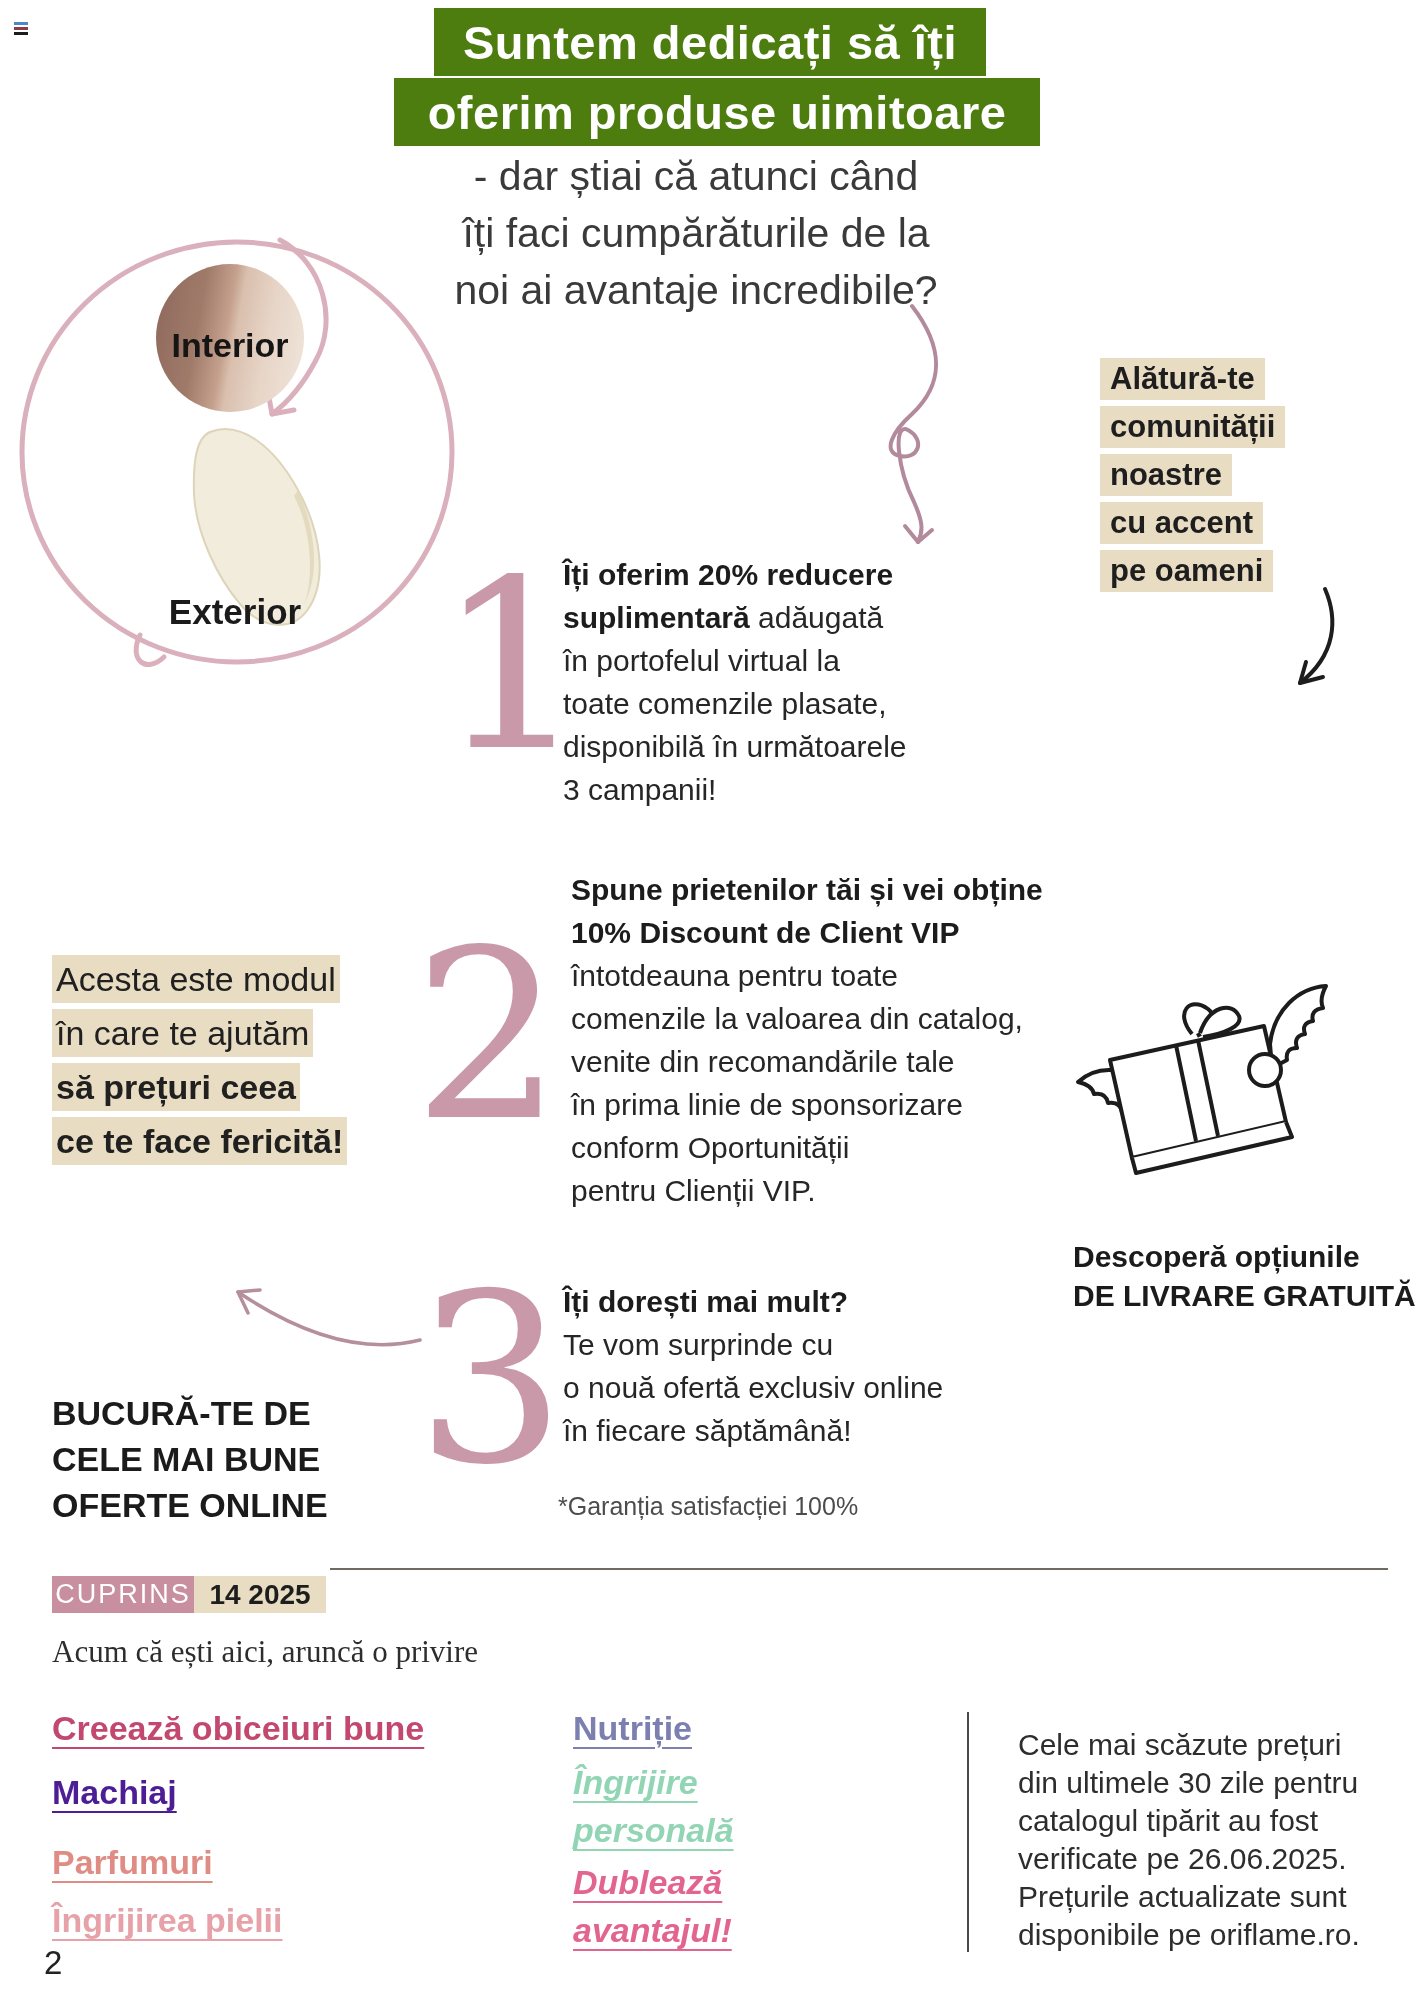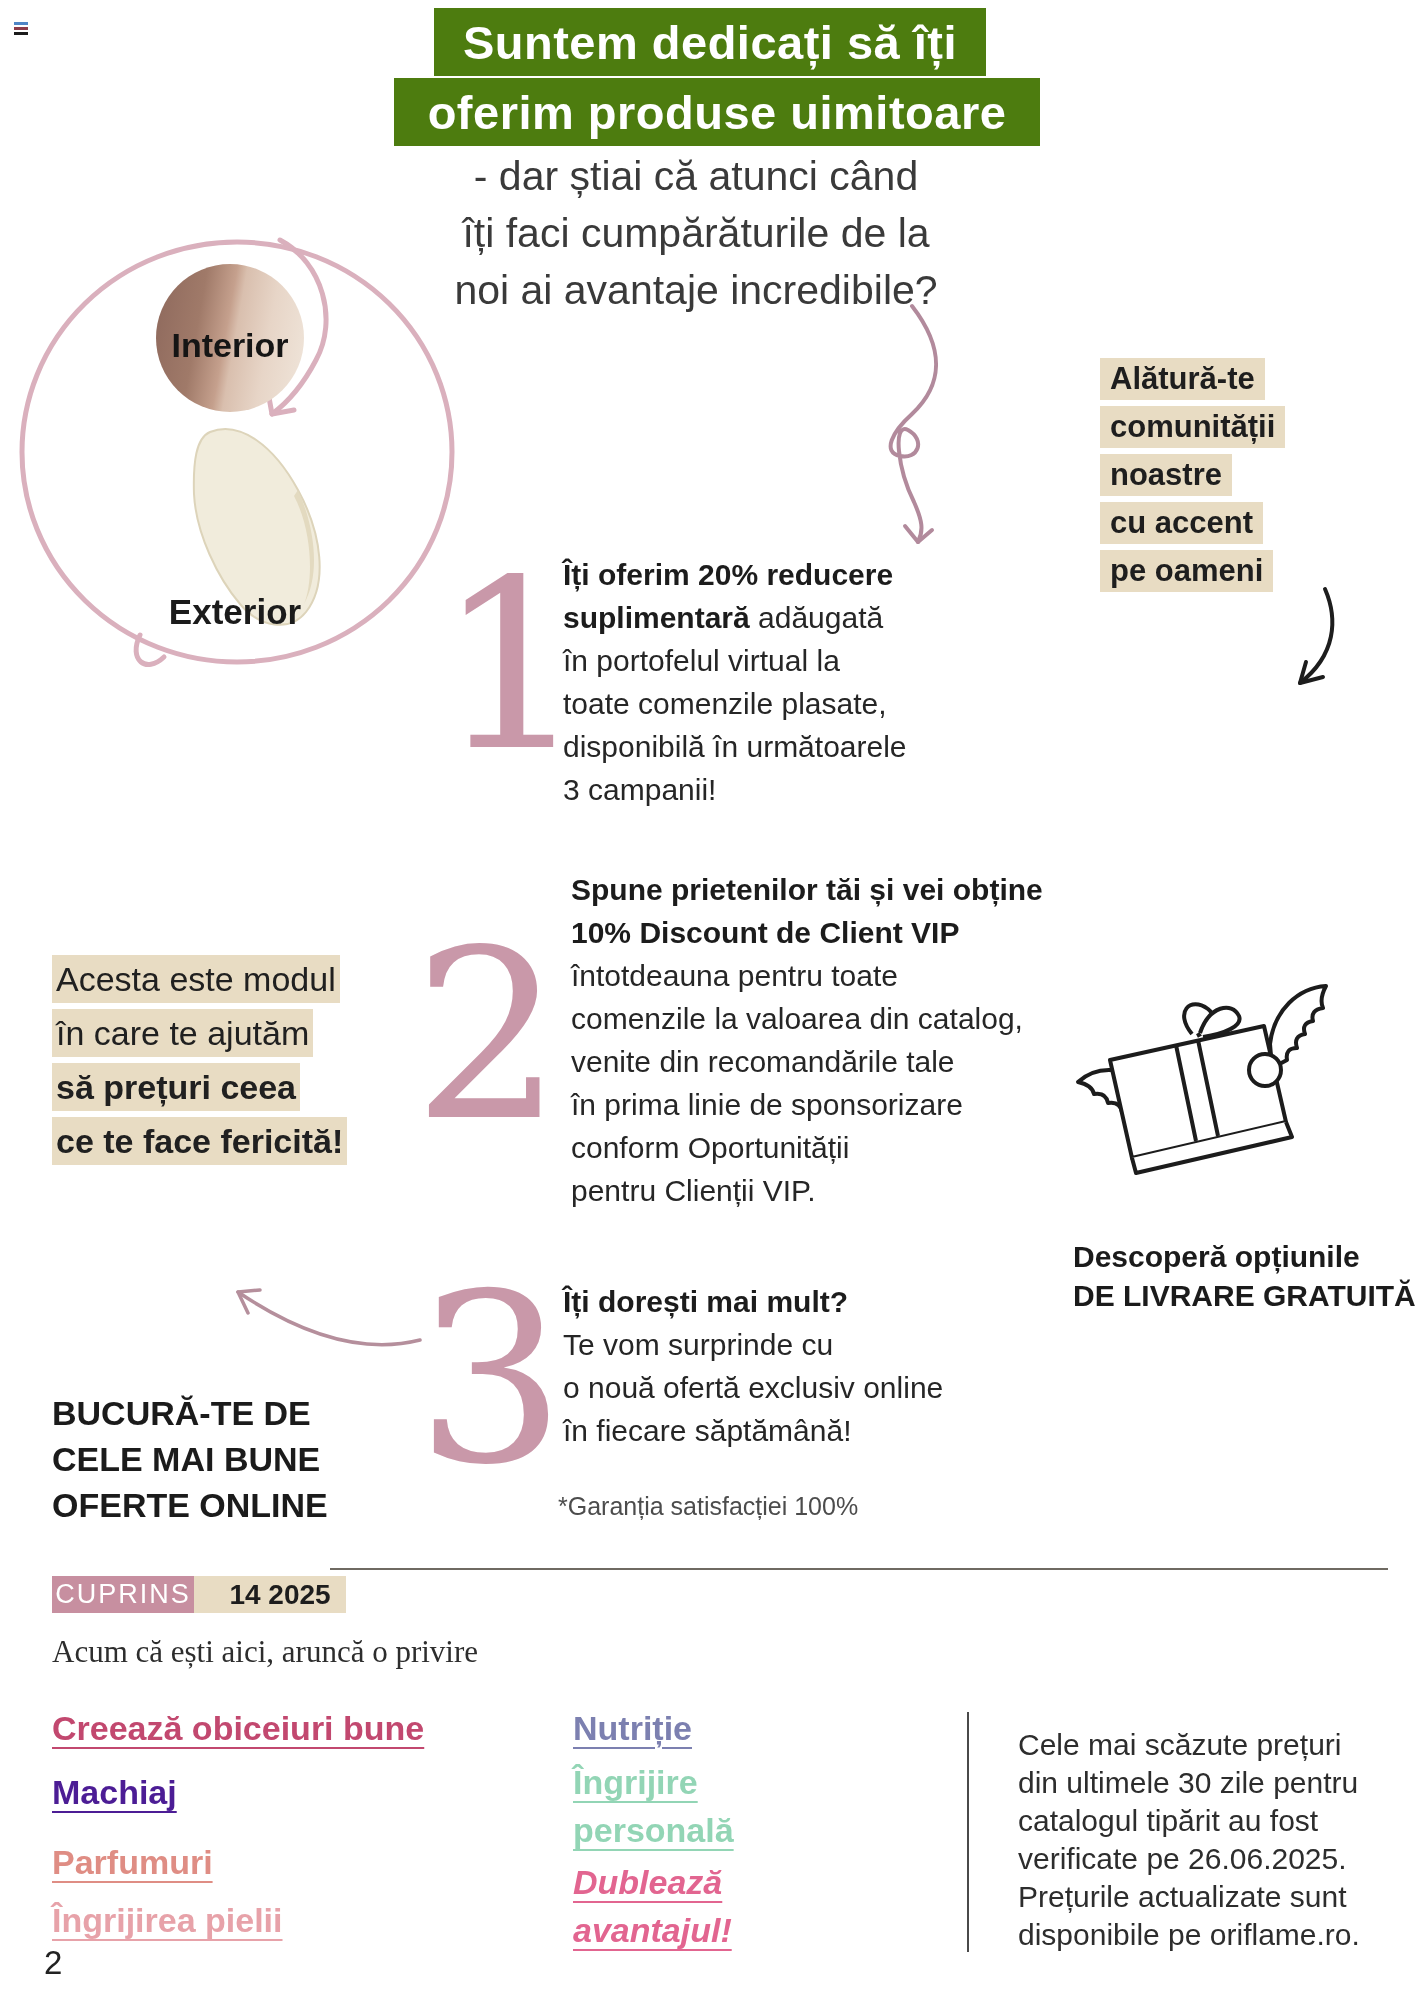--- a/index.html
+++ b/index.html
@@ -67,31 +67,31 @@
 
   
   .online{position:absolute;left:52px;top:1390px;font-size:34px;font-weight:bold;
           line-height:46px;color:#1b1b1b;}
 
   
   .hr-line{position:absolute;left:330px;top:1568px;width:1058px;height:2px;background:#6f6a62;}
   .toc-label{position:absolute;left:52px;top:1576px;width:142px;height:37px;background:#c78fa0;
      color:#ffffff;font-size:27px;letter-spacing:2px;display:flex;align-items:center;justify-content:center;}
   .toc-edition{position:absolute;left:194px;top:1576px;width:132px;height:37px;background:#e8dcc3;
-     color:#1d1d1d;font-size:28px;font-weight:bold;display:flex;align-items:center;justify-content:center;padding-left:20px;}
+     color:#1d1d1d;font-size:28px;font-weight:bold;display:flex;align-items:center;justify-content:center;}
   .toc-intro{position:absolute;left:52px;top:1634px;font-size:31px;color:#2d2d2d;font-family:Liberation Serif, serif;}
 
   .toclink{position:absolute;font-size:34px;font-weight:bold;line-height:48px;cursor:pointer;
      text-decoration:underline;text-decoration-thickness:2px;text-underline-offset:7px;}
   .l1{left:52px;top:1704px;}
   .l2{left:52px;top:1768px;}
   .l3{left:52px;top:1838px;}
   .l4{left:52px;top:1896px;}
   .l5{left:573px;top:1704px;}
-  .l6{left:573px;top:1758px;width:210px;display:inline-block;}
+  .l6{left:573px;top:1758px;width:210px;display:inline-block;font-style:italic;}
   .l7{left:573px;top:1858px;width:215px;display:inline-block;font-style:italic;}
 
   .vline{position:absolute;left:967px;top:1712px;width:2px;height:240px;background:#4a4a4a;}
   .price-note{position:absolute;left:1018px;top:1726px;font-size:30px;line-height:38px;color:#2d2d2d;}
 
   .pagenum{position:absolute;left:44px;top:1944px;font-size:33px;color:#222222;}
 </style>
 </head>
 <body>
 

